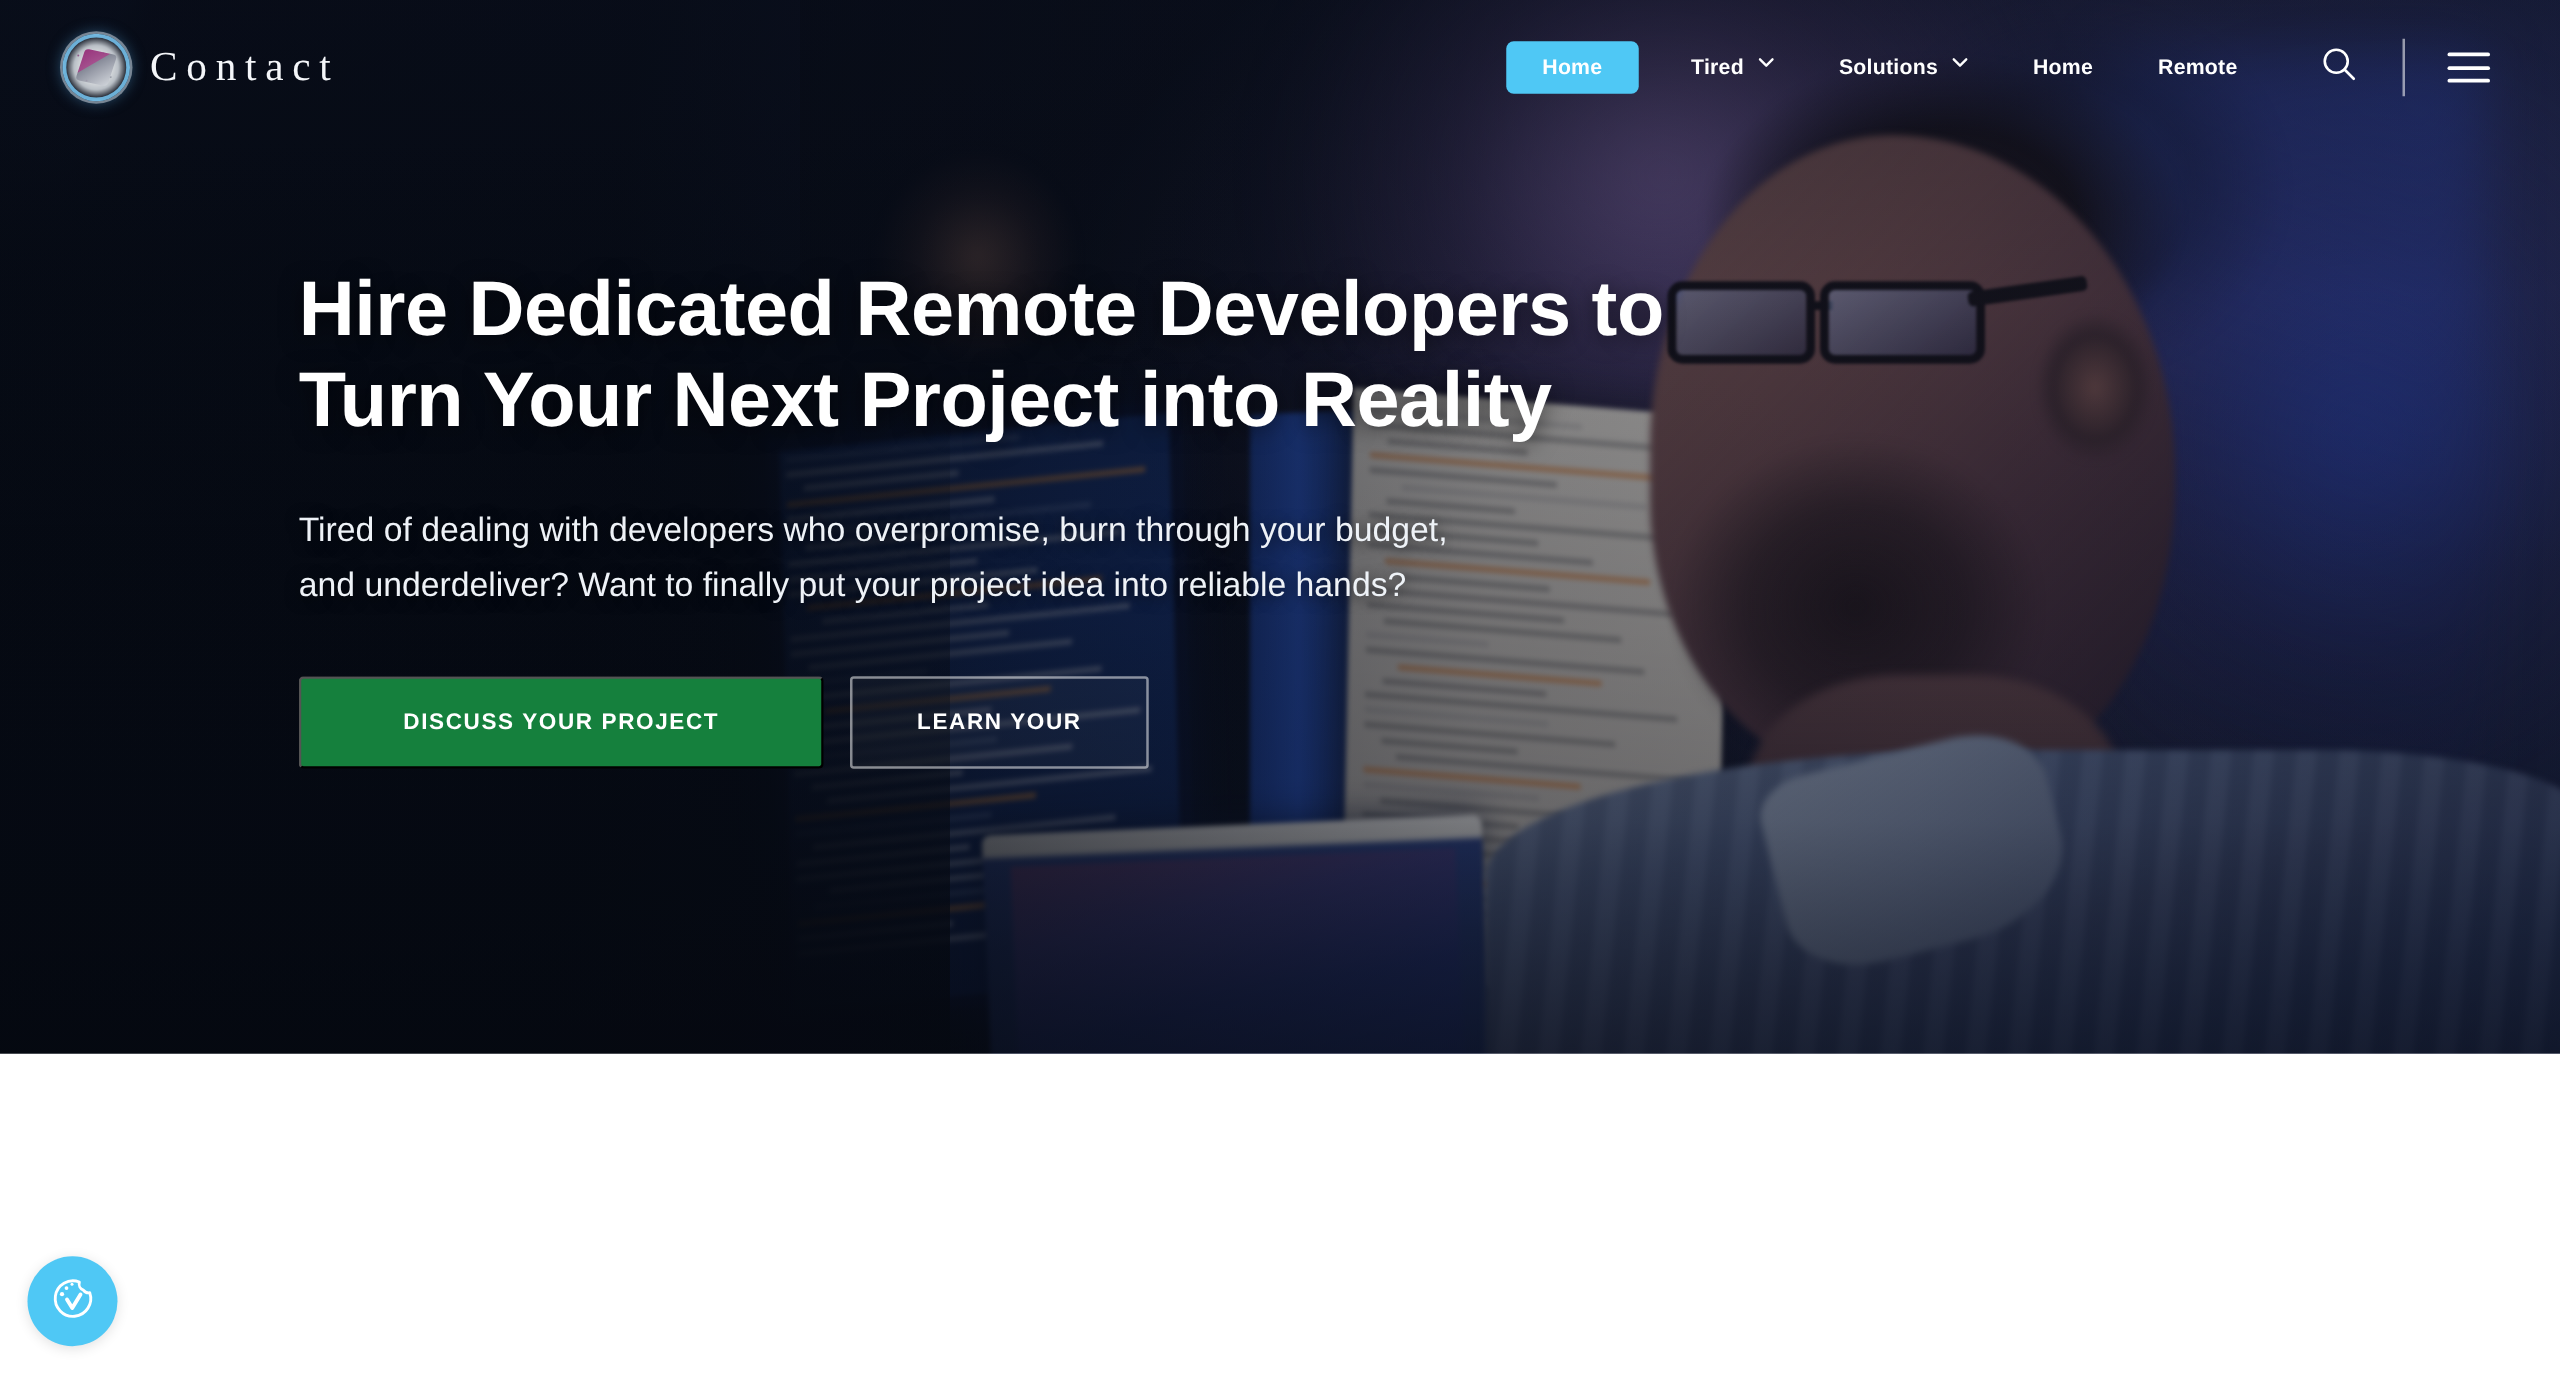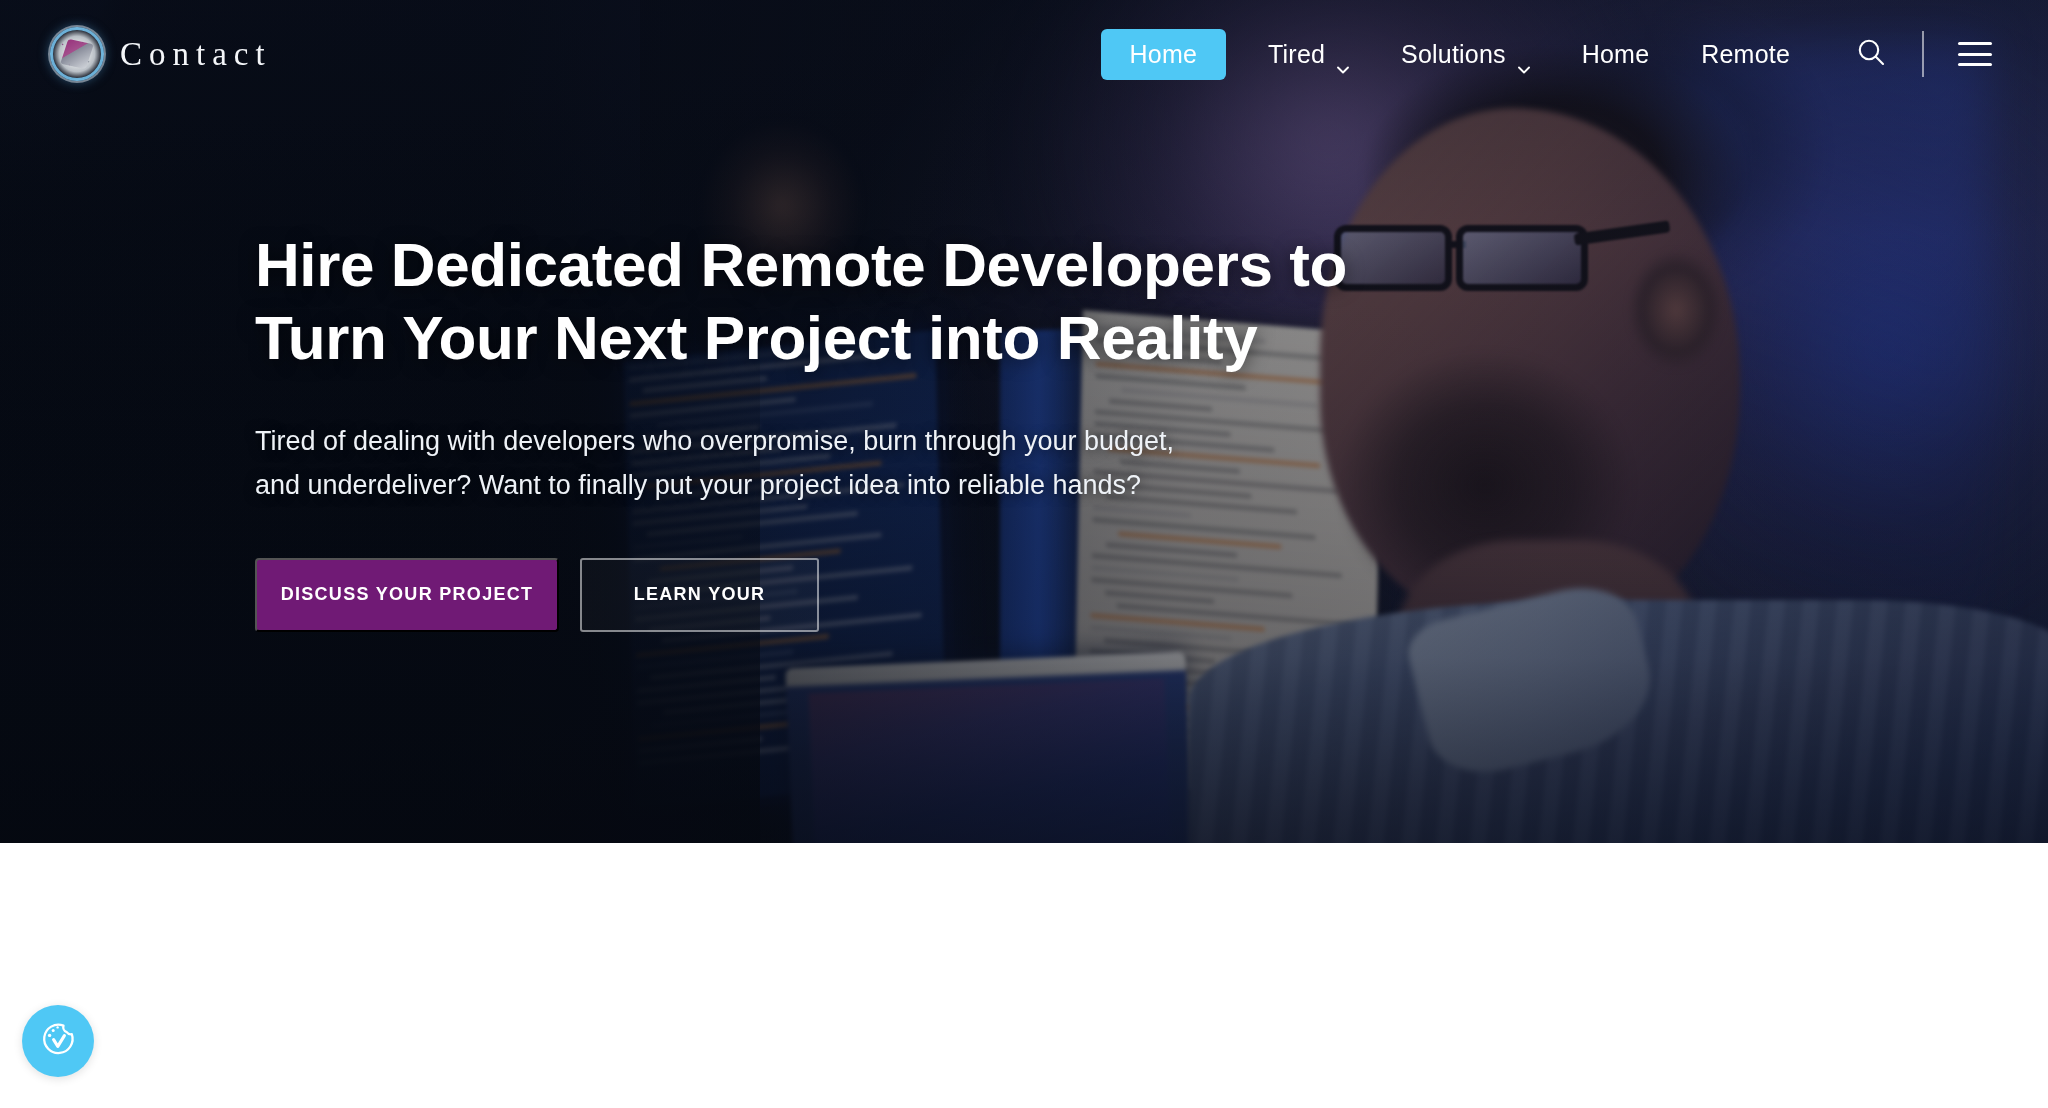--- a/index.html
+++ b/index.html
@@ -238,64 +238,64 @@
     margin-left:16px;
     font-family:"Liberation Serif", serif;
     font-size:33px; letter-spacing:7px; color:#f4f6f9; font-weight:400;
   }
 
   .nav{
     margin-left:auto; display:flex; align-items:center; gap:0;
     padding-right:46px;
   }
   .nav-item{
-    display:flex; align-items:flex-end; gap:11px;
-    color:#ffffff; font-size:25px; font-weight:400;
+    display:flex; align-items:flex-start; gap:11px;
+    color:#ffffff; font-size:17px; font-weight:700;
     padding:12px 26px; cursor:pointer; white-space:nowrap;
     letter-spacing:.2px;
   }
   .nav-item.active{
     background:#4fc8f5; border-radius:6px; padding:11px 29px; margin-right:16px;
   }
   .chev{ width:13px; height:13px; display:inline-block; position:relative; top:-2px; }
   .tools{ display:flex; align-items:center; gap:0; margin-left:28px; }
   .icon-btn{
     width:54px; height:54px; display:flex; align-items:center; justify-content:center;
     cursor:pointer;
   }
   .divider{
     width:2px; height:46px; background:rgba(255,255,255,.55); margin:0 24px;
   }
   .burger{ width:34px; height:24px; display:flex; flex-direction:column; justify-content:space-between; }
   .burger i{ display:block; height:3px; background:#fff; border-radius:2px; }
 
   
   .hero-content{
-    position:absolute; left:255px; top:212px; z-index:20; width:1120px;margin-top:17px;
+    position:absolute; left:239px; top:212px; z-index:20; width:1120px;
   }
   .headline{
     color:#ffffff; font-weight:700; font-size:62px; line-height:1.17;
     letter-spacing:-0.4px;
     text-shadow:0 2px 18px rgba(0,0,0,.55);
   }
   .subhead{
     margin-top:46px;
     color:#eef2f7; font-weight:400; font-size:27px; line-height:1.62;
     max-width:1040px;
     text-shadow:0 1px 12px rgba(0,0,0,.6);
   }
   .cta-row{ margin-top:50px; display:flex; gap:21px; align-items:stretch; }
   .btn{
     display:flex; align-items:center; justify-content:center;
     font-size:18px; font-weight:700; letter-spacing:1.3px;
     cursor:pointer; user-select:none;
   }
   .btn-primary{
-    background:#701a75; color:#ffffff;
-    width:304px; height:74px; border-radius:4px;
+    background:#15803d; color:#ffffff;
+    width:420px; height:74px; border-radius:4px;
   }
   .btn-ghost{
     background:rgba(255,255,255,.03); color:#ffffff;
     width:239px; height:74px; border:2px solid rgba(255,255,255,.5);
     border-radius:3px;
   }
 
   
   .below{
     position:absolute; left:0; top:843px; width:2048px; height:265px;

